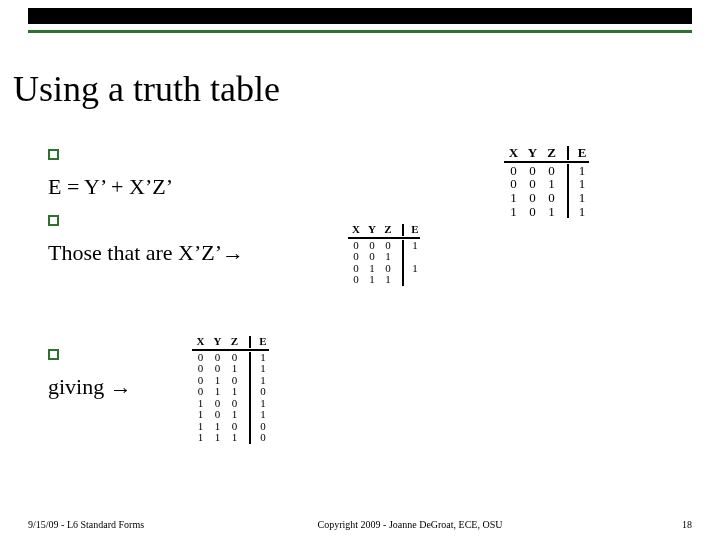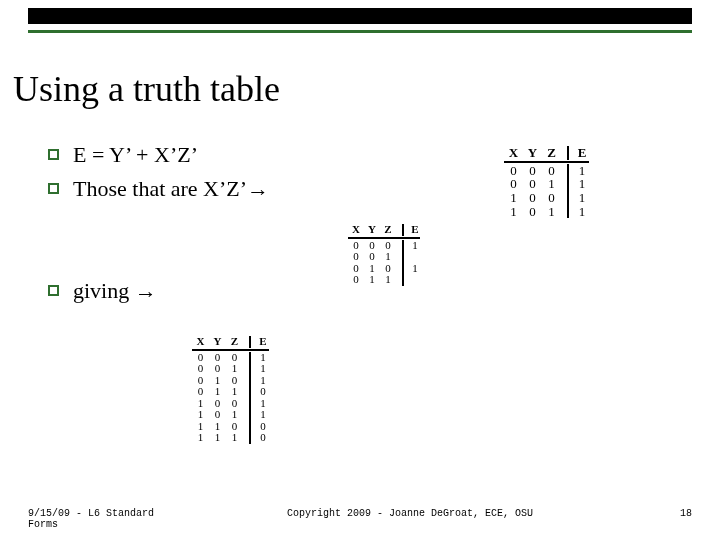--- a/index.html
+++ b/index.html
@@ -39,35 +39,36 @@
     top: 142px;
     font-size: 22px;
     color: #000;
     width: 420px;
   }
   .bullet-row {
     display: flex;
     align-items: flex-start;
     gap: 14px;
     margin-bottom: 8px;
+    flex-direction: column;
   }
   .bullet-row.spaced-top { }
   .bullet-row.spaced-top2 { margin-top: 76px; }
   .sq {
     width: 11px; height: 11px;
     border: 2px solid #2f6f2f;
     flex: 0 0 auto;
     margin-top: 7px;
   }
   .footer {
     position: absolute;
     left: 28px; right: 28px; bottom: 10px;
     display: flex;
     justify-content: flex-start;
-    font-family: Liberation Mono, monospace;
+    font-family: Liberation Serif, serif;
     font-size: 10px;
     color: #000;
   }
   .footer .left { width: 140px; }
   .footer .mid { flex: 1; text-align: center; }
   .footer .page { width: 40px; text-align: right; }
 
   
   .tt {
     position: absolute;

